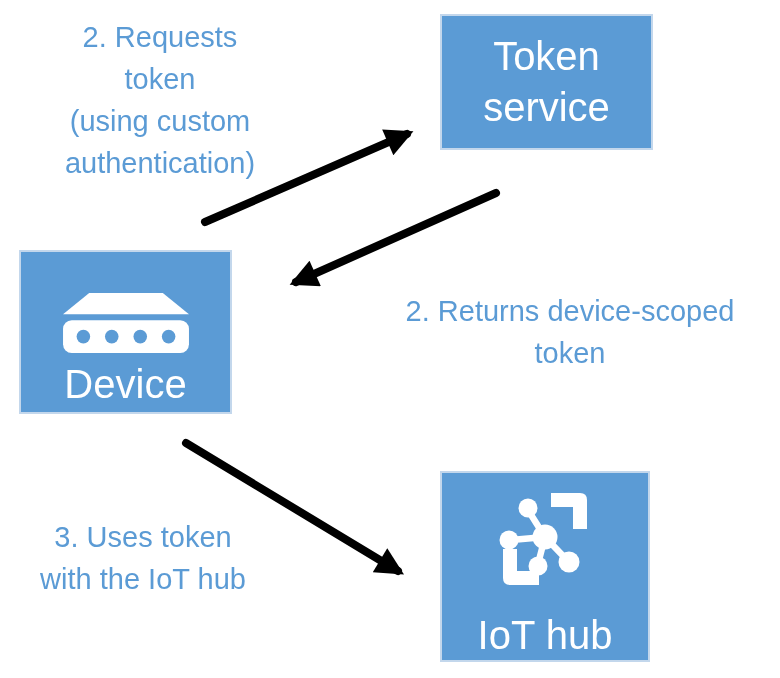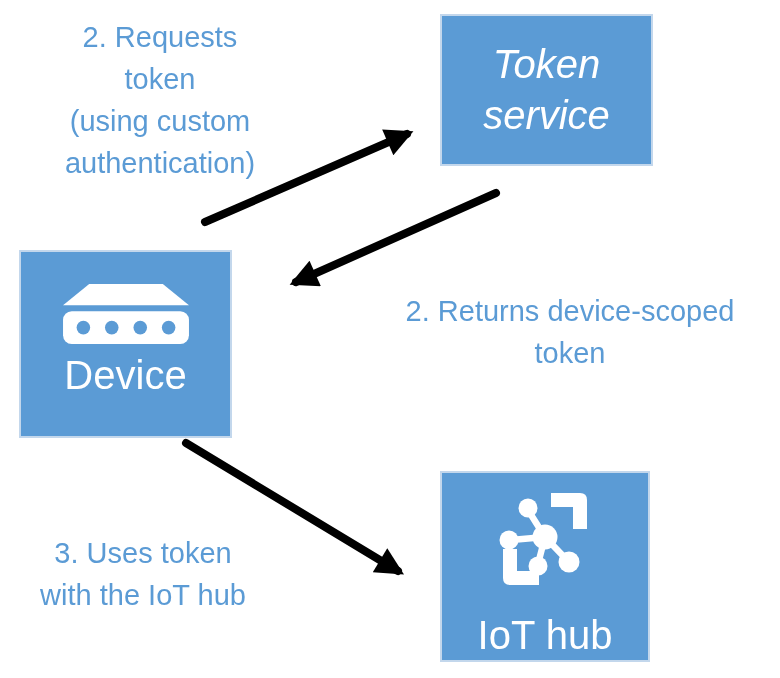--- a/index.html
+++ b/index.html
@@ -27,49 +27,48 @@
     justify-content: center;
     text-align: center;
   }
   .node-label {
     font-size: 40px;
     line-height: 1.28;
     color: #ffffff;
   }
   .box-token {
     left: 440px; top: 14px;
-    width: 213px; height: 152px;
+    width: 213px; height: 136px;
     padding: 16px 12px;
-    font-style: italic;
   }
   .box-device {
     left: 19px; top: 250px;
-    width: 213px; height: 188px;
+    width: 213px; height: 164px;
     justify-content: flex-start;
-    padding-top: 32px;
+    padding-top: 41px;
   }
   .box-device .node-label { margin-top: 4px; }
   .box-iot {
     left: 440px; top: 471px;
     width: 210px; height: 191px;
     justify-content: flex-start;
     padding-top: 16px;
   }
   .box-iot .node-label { margin-top: 21px; }
   .step-text {
     position: absolute;
     color: #5B9BD5;
     font-size: 29px;
     line-height: 1.45;
     text-align: center;
     white-space: pre-line;
   }
   .step-1 { left: 10px;  top: 16px;  width: 300px; }
   .step-2 { left: 368px; top: 250px; width: 404px; margin-top: 40px; }
-  .step-3 { left: 0px;   top: 516px; width: 286px; margin-top: 16px; }
+  .step-3 { left: 0px;   top: 516px; width: 286px; }
   .arrow-layer {
     position: absolute;
     left: 0; top: 0;
     width: 780px; height: 678px;
     pointer-events: none;
   }
   .icon-svg { display: block; }
 </style>
 </head>
 <body>

